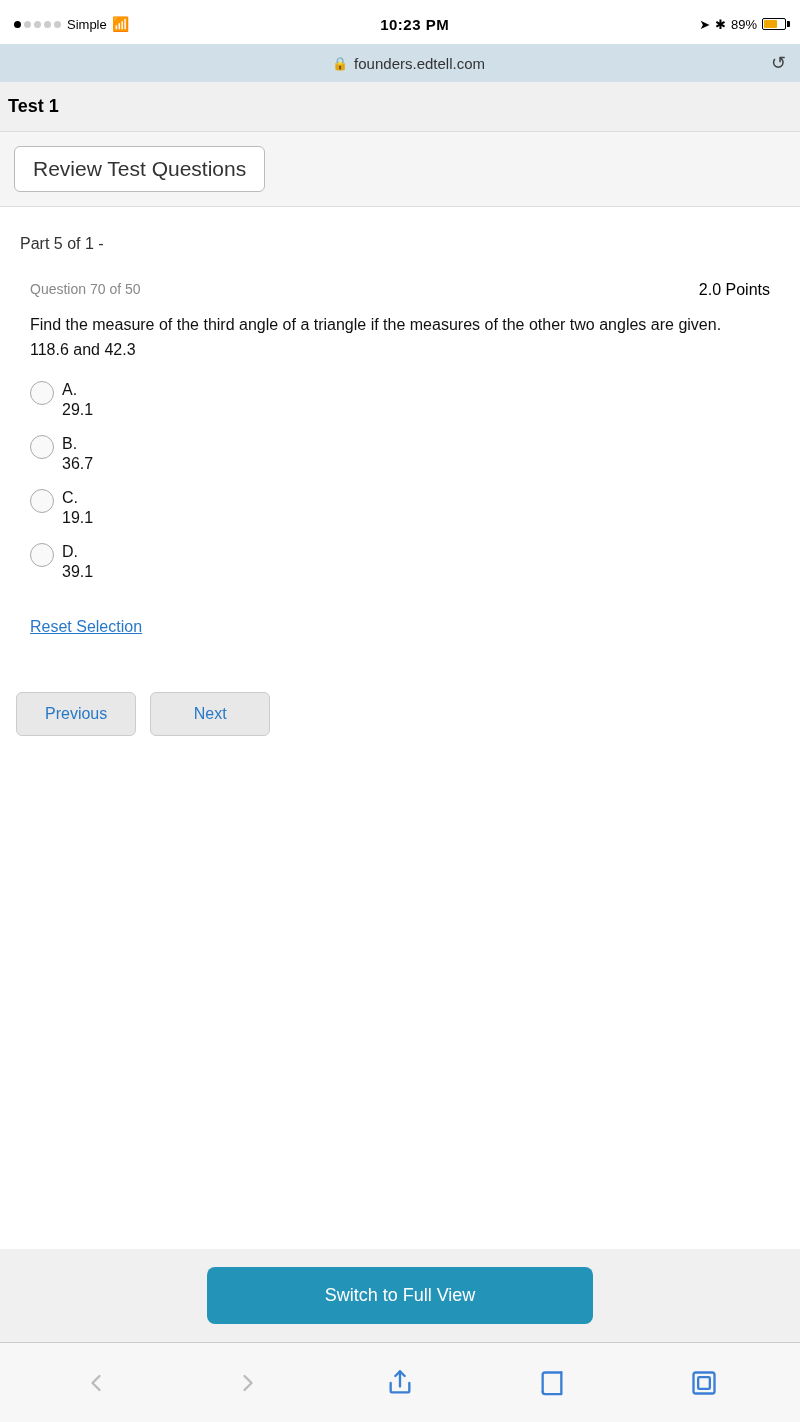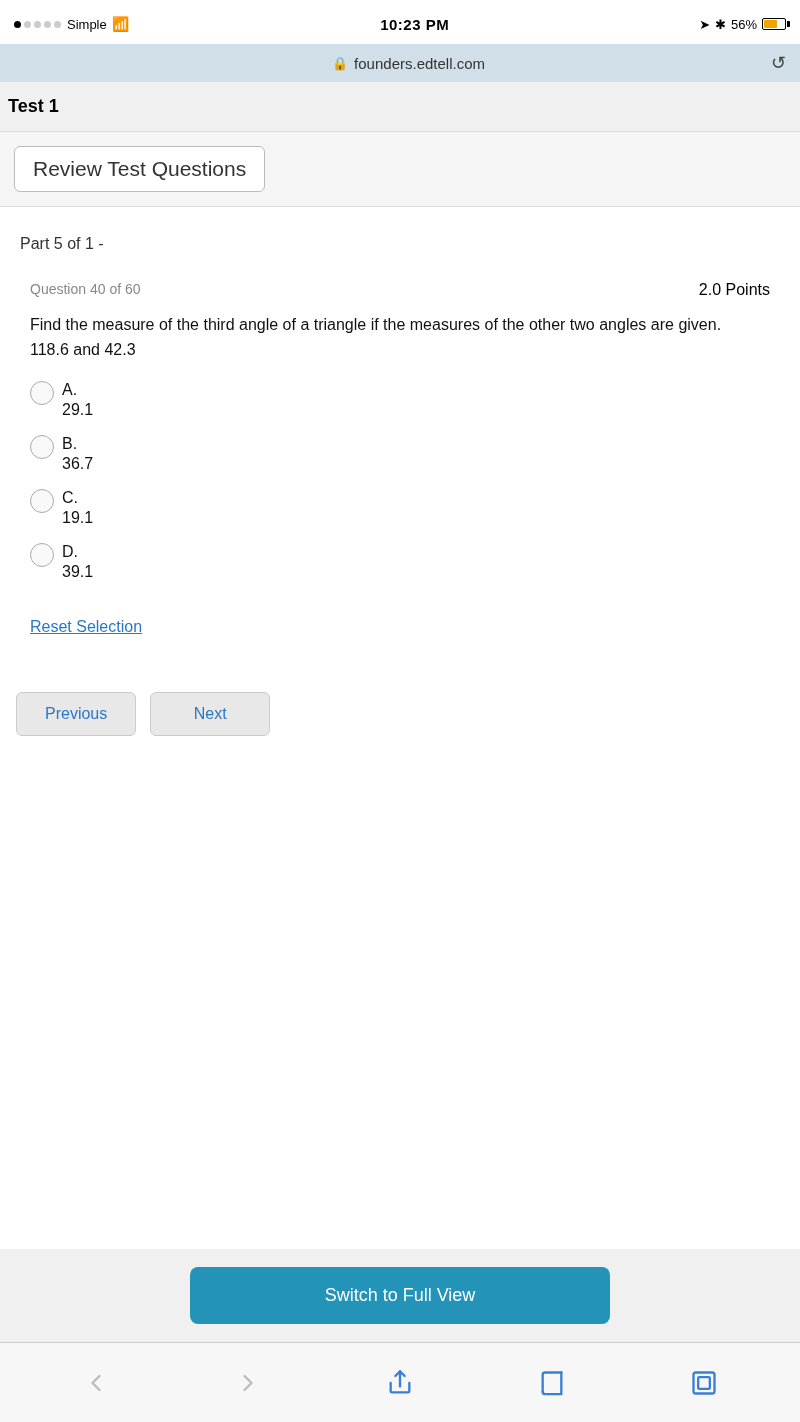--- a/index.html
+++ b/index.html
@@ -252,21 +252,21 @@
     }
     .switch-view-btn {
       background: #2394b8;
       color: #fff;
       border: none;
       border-radius: 8px;
       padding: 18px 0;
       font-size: 18px;
       font-weight: 500;
       cursor: pointer;
-      width: 420px;
+      width: 386px;
       text-align: center;
     }
 
     
     .browser-nav {
       position: absolute;
       bottom: 0;
       left: 0;
       right: 0;
       height: 80px;
@@ -310,21 +310,21 @@
       <div class="dot empty"></div>
       <div class="dot empty"></div>
     </div>
     <span>Simple</span>
     <span class="wifi-icon">📶</span>
   </div>
   <div class="status-center">10:23 PM</div>
   <div class="status-right">
     <span>➤</span>
     <span>✱</span>
-    <span>56%</span>
+    <span>89%</span>
     <div class="battery-icon">
       <div class="battery-fill"></div>
     </div>
   </div>
 </div>
 
 <div class="browser-bar">
   <div style="width:32px"></div>
   <div class="browser-url">
     <span class="lock-icon">🔒</span>
@@ -342,21 +342,21 @@
   <div class="review-bar">
     <button class="review-btn">Review Test Questions</button>
   </div>
 
   <div class="part-label-area">
     <span class="part-label">Part 5 of 1 -</span>
   </div>
 
   <div class="question-area">
     <div class="question-header">
-      <span class="question-number">Question 40 of 60</span>
+      <span class="question-number">Question 70 of 50</span>
       <span class="question-points">2.0 Points</span>
     </div>
     <div class="question-text">Find the measure of the third angle of a triangle if the measures of the other two angles are given.</div>
     <div class="question-values">118.6 and 42.3</div>
 
     
     <div class="answer-option">
       <div class="radio-btn"></div>
       <div class="option-content">
         <span class="option-label">A.</span>

